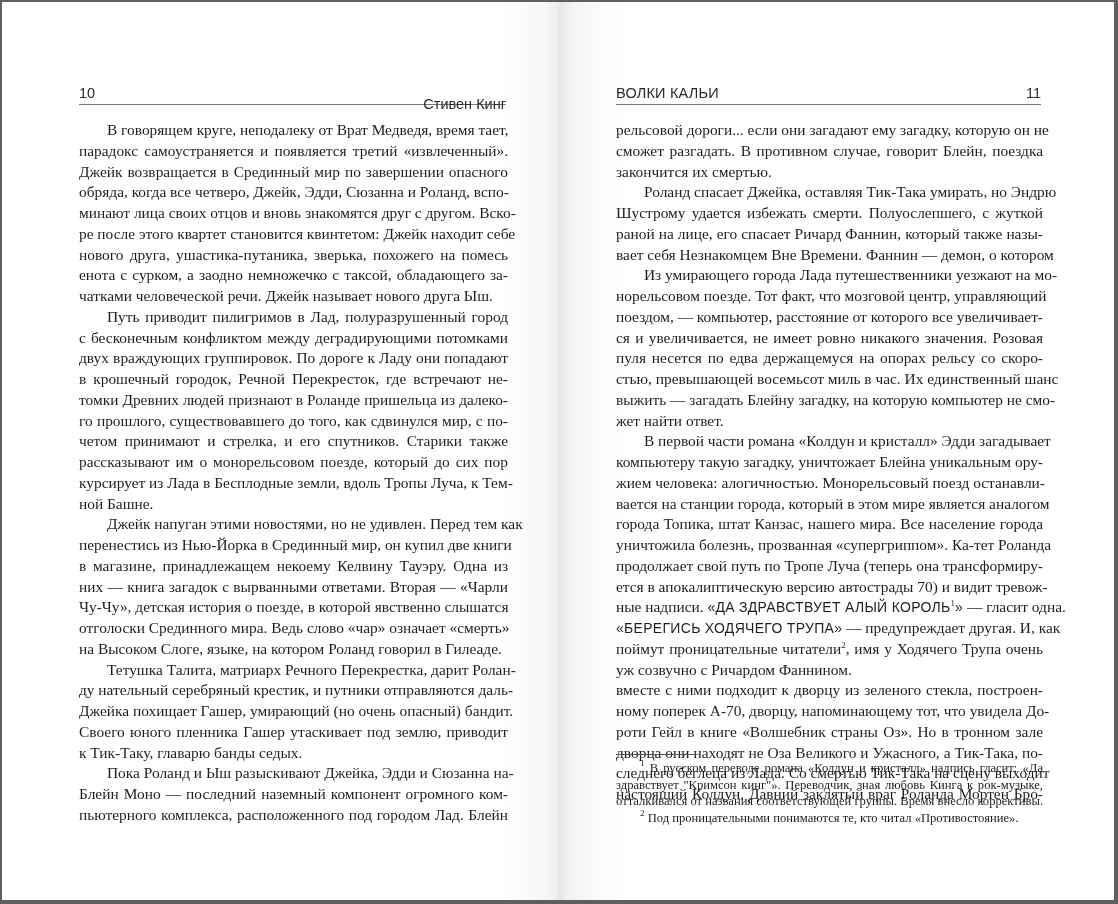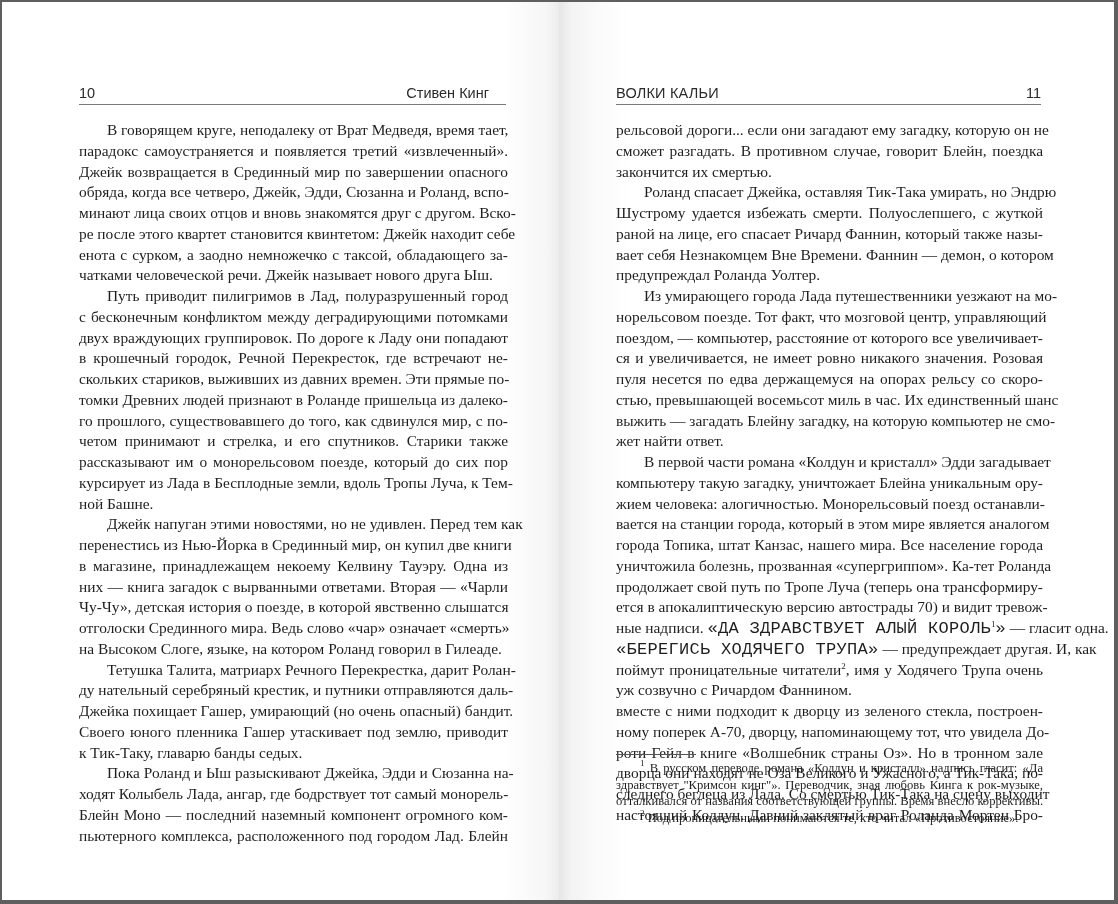--- a/index.html
+++ b/index.html
@@ -29,35 +29,35 @@
     position: absolute; top: 80px; height: 22px;
     border-bottom: 1px solid #7a7a7a;
     font-family: "Liberation Sans", "DejaVu Sans", sans-serif;
     font-size: 14.5px; color: #2a2a2a;
   }
   .left .header { left: 77px; width: 427px; }
   .right .header { left: 57px; width: 425px; }
   .header .num { position: absolute; top: 3px; }
   .header .title { position: absolute; top: 3px; }
   .left .header .num { left: 0; }
-  .left .header .title { right: 17px; }
+  .left .header .title { right: 0; margin-top: 11px; }
   .right .header .title { left: 0; letter-spacing: 0.2px; }
   .right .header .num { right: 0; }
 
   .body {
     position: absolute; top: 118px;
     font-size: 15.4px; line-height: 20.75px;
     text-align: justify;
   }
   .left .body { left: 77px; width: 429px; }
   .right .body { left: 57px; width: 427px; }
   .line { display: block; height: 20.75px; white-space: nowrap; text-align: justify; text-align-last: justify; }
   .line.last { text-align-last: left; }
   .line.indent { padding-left: 28px; }
-  .mono { font-family: Liberation Mono, monospace; font-size: 17px; letter-spacing: 0.3px; }
+  .mono { font-family: Liberation Sans, sans-serif; font-size: 14px; letter-spacing: 0.3px; }
   sup { font-size: 9px; line-height: 0; vertical-align: 6px; }
 
   .fn-rule {
     position: absolute; left: 57px; top: 752px; width: 80px; height: 1px; background: #555;
   }
   .footnotes {
     position: absolute; left: 57px; top: 758px; width: 427px;
     font-size: 12.6px; line-height: 16.5px;
   }
   .footnotes .line { height: 16.5px; }
@@ -74,29 +74,29 @@
       <span class="title">Стивен Кинг</span>
     </div>
     <div class="body">
       <div>
         <span class="line indent">В говорящем круге, неподалеку от Врат Медведя, время тает,</span>
         <span class="line">парадокс самоустраняется и появляется третий «извлеченный».</span>
         <span class="line">Джейк возвращается в Срединный мир по завершении опасного</span>
         <span class="line">обряда, когда все четверо, Джейк, Эдди, Сюзанна и Роланд, вспо-</span>
         <span class="line">минают лица своих отцов и вновь знакомятся друг с другом. Вско-</span>
         <span class="line">ре после этого квартет становится квинтетом: Джейк находит себе</span>
+        <span class="line">нового друга, ушастика-путаника, зверька, похожего на помесь</span>
         <span class="line">енота с сурком, а заодно немножечко с таксой, обладающего за-</span>
         <span class="line last">чатками человеческой речи. Джейк называет нового друга Ыш.</span>
       </div>
       <div>
         <span class="line indent">Путь приводит пилигримов в Лад, полуразрушенный город</span>
         <span class="line">с бесконечным конфликтом между деградирующими потомками</span>
         <span class="line">двух враждующих группировок. По дороге к Ладу они попадают</span>
         <span class="line">в крошечный городок, Речной Перекресток, где встречают не-</span>
-        <span class="line">скольких стариков, выживших из давних времен. Эти прямые по-</span>
         <span class="line">томки Древних людей признают в Роланде пришельца из далеко-</span>
         <span class="line">го прошлого, существовавшего до того, как сдвинулся мир, с по-</span>
         <span class="line">четом принимают и стрелка, и его спутников. Старики также</span>
         <span class="line">рассказывают им о монорельсовом поезде, который до сих пор</span>
         <span class="line">курсирует из Лада в Бесплодные земли, вдоль Тропы Луча, к Тем-</span>
         <span class="line last">ной Башне.</span>
       </div>
       <div>
         <span class="line indent">Джейк напуган этими новостями, но не удивлен. Перед тем как</span>
         <span class="line">перенестись из Нью-Йорка в Срединный мир, он купил две книги</span>
@@ -108,21 +108,20 @@
       </div>
       <div>
         <span class="line indent">Тетушка Талита, матриарх Речного Перекрестка, дарит Ролан-</span>
         <span class="line">ду нательный серебряный крестик, и путники отправляются даль-</span>
         <span class="line">Джейка похищает Гашер, умирающий (но очень опасный) бандит.</span>
         <span class="line">Своего юного пленника Гашер утаскивает под землю, приводит</span>
         <span class="line last">к Тик-Таку, главарю банды седых.</span>
       </div>
       <div>
         <span class="line indent">Пока Роланд и Ыш разыскивают Джейка, Эдди и Сюзанна на-</span>
-        <span class="line">ходят Колыбель Лада, ангар, где бодрствует тот самый монорель-</span>
         <span class="line">Блейн Моно — последний наземный компонент огромного ком-</span>
         <span class="line">пьютерного комплекса, расположенного под городом Лад. Блейн</span>
 
       </div>
     </div>
   </div>
 
   <div class="spine"></div>
 
   <div class="page right">
@@ -134,21 +133,20 @@
       <div>
         <span class="line">рельсовой дороги... если они загадают ему загадку, которую он не</span>
         <span class="line">сможет разгадать. В противном случае, говорит Блейн, поездка</span>
         <span class="line last">закончится их смертью.</span>
       </div>
       <div>
         <span class="line indent">Роланд спасает Джейка, оставляя Тик-Така умирать, но Эндрю</span>
         <span class="line">Шустрому удается избежать смерти. Полуослепшего, с жуткой</span>
         <span class="line">раной на лице, его спасает Ричард Фаннин, который также назы-</span>
         <span class="line">вает себя Незнакомцем Вне Времени. Фаннин — демон, о котором</span>
-        <span class="line last">предупреждал Роланда Уолтер.</span>
       </div>
       <div>
         <span class="line indent">Из умирающего города Лада путешественники уезжают на мо-</span>
         <span class="line">норельсовом поезде. Тот факт, что мозговой центр, управляющий</span>
         <span class="line">поездом, — компьютер, расстояние от которого все увеличивает-</span>
         <span class="line">ся и увеличивается, не имеет ровно никакого значения. Розовая</span>
         <span class="line">пуля несется по едва держащемуся на опорах рельсу со скоро-</span>
         <span class="line">стью, превышающей восемьсот миль в час. Их единственный шанс</span>
         <span class="line">выжить — загадать Блейну загадку, на которую компьютер не смо-</span>
         <span class="line last">жет найти ответ.</span>

